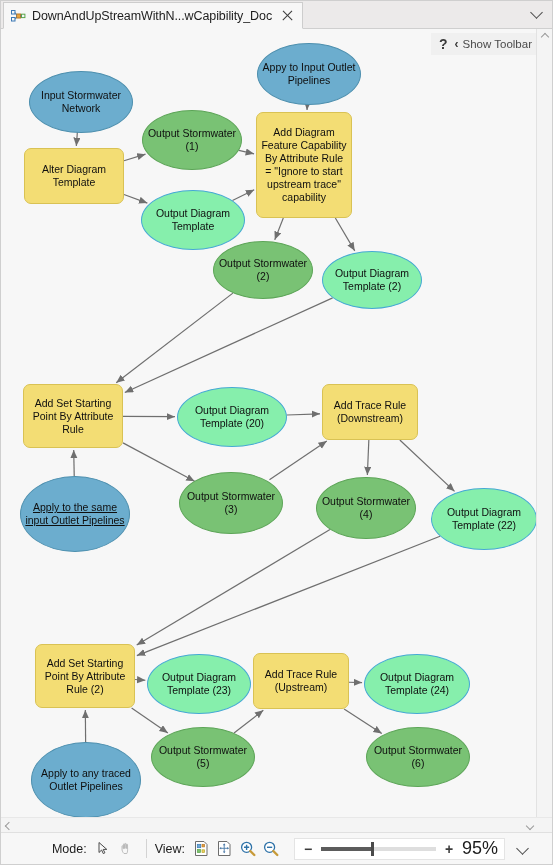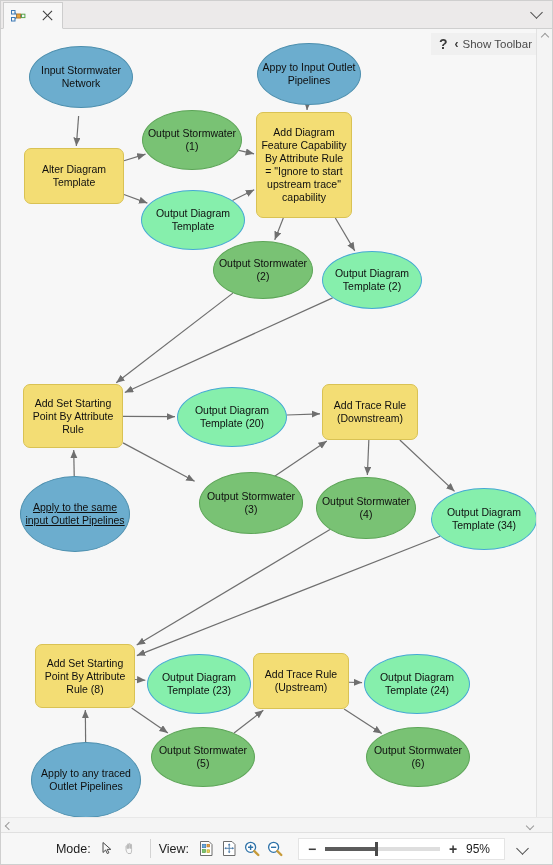--- a/index.html
+++ b/index.html
@@ -235,21 +235,21 @@
     height: 4px; width: 52px;
     background: #5c5c5c;
   }
   .zthumb {
     position: absolute;
     left: 50px; top: -5px;
     width: 3px; height: 14px;
     background: #4a4a4a;
   }
   .zvalue {
-    font-size: 12px;
+    font-size: 18px;
     color: #1c1c1c;
     margin-left: 6px;
     min-width: 32px;
   }
   .zchev {
     margin-left: 10px;
     width: 14px; height: 14px;
     display: flex; align-items: center; justify-content: center;
   }
 </style>
@@ -262,20 +262,21 @@
     <div class="tab">
       <span class="tab-icon">
         <svg width="16" height="16" viewBox="0 0 16 16">
           <rect x="1.5" y="2.5" width="3.5" height="3.5" fill="none" stroke="#3b78b5" stroke-width="1"></rect>
           <rect x="1.5" y="9.5" width="3.5" height="3.5" fill="none" stroke="#3b78b5" stroke-width="1"></rect>
           <rect x="6.5" y="6" width="4" height="4" fill="#e8a33d" stroke="#b9782a" stroke-width="1"></rect>
           <rect x="11.5" y="6.2" width="3.4" height="3.4" fill="none" stroke="#5aa64b" stroke-width="1"></rect>
           <path d="M5 4.3 L6.5 7.2 M5 11.2 L6.5 8.8 M10.5 8 L11.5 8" stroke="#3b78b5" stroke-width="0.9" fill="none"></path>
         </svg>
       </span>
+      <span class="tab-label">DownAndUpStreamWithN...wCapibility_Doc</span>
       <span class="tab-close"></span>
     </div>
     <div class="tabstrip-chevron">
       <span class="chev"></span>
     </div>
   </div>
 
   <div class="canvas-wrap">
     <div class="canvas" id="canvas">
       <svg class="edges" id="edge-layer">
@@ -307,21 +308,21 @@
             <line x1="124" y1="650.5087719298245" x2="134.38537691497277" y2="651.2375703098226" stroke="#6f6f6f" stroke-width="1.2" marker-end="url(#arrow)"></line>
             <line x1="120.61728395061728" y1="679" x2="156.89447478401152" y2="703.9021394703807" stroke="#6f6f6f" stroke-width="1.2" marker-end="url(#arrow)"></line>
             <line x1="74.63462344732507" y1="713.0008385218068" x2="74.32692218798836" y2="680.9999075507892" stroke="#6f6f6f" stroke-width="1.2" marker-end="url(#arrow)"></line>
             <line x1="239.93255742402886" y1="653.4725718404698" x2="240.0008644910713" y2="653.4705628090861" stroke="#6f6f6f" stroke-width="1.2" marker-end="url(#arrow)"></line>
             <line x1="223.03760730705676" y1="703.9300188230989" x2="252.31429723971578" y2="681.2256470385878" stroke="#6f6f6f" stroke-width="1.2" marker-end="url(#arrow)"></line>
             <line x1="338" y1="653.2413793103449" x2="351.0559019811898" y2="653.5790319477894" stroke="#6f6f6f" stroke-width="1.2" marker-end="url(#arrow)"></line>
             <line x1="333.10526315789474" y1="680" x2="370.79174492974875" y2="704.4801078176146" stroke="#6f6f6f" stroke-width="1.2" marker-end="url(#arrow)"></line>
           </g>
       </svg>
       <div id="node-layer">
-          <div class="node ellipse-blue" style="left: 18px; top: 17px; width: 104px; height: 62px;">
+          <div class="node ellipse-blue" style="left: 18px; top: 42px; width: 104px; height: 62px;">
             <span>Input Stormwater Network</span>
           </div>
           <div class="node ellipse-blue" style="left: 246px; top: 14px; width: 104px; height: 62px;">
             <span>Appy to Input Outlet Pipelines</span>
           </div>
           <div class="node box-yellow" style="left: 13px; top: 119px; width: 100px; height: 56px;">
             <span>Alter Diagram Template</span>
           </div>
           <div class="node ellipse-green" style="left: 131px; top: 81px; width: 100px; height: 60px;">
             <span>Output Stormwater (1)</span>
@@ -343,31 +344,31 @@
           </div>
           <div class="node ellipse-sky" style="left: 166px; top: 358px; width: 110px; height: 60px;">
             <span>Output Diagram Template (20)</span>
           </div>
           <div class="node box-yellow" style="left: 311px; top: 355px; width: 96px; height: 56px;">
             <span>Add Trace Rule (Downstream)</span>
           </div>
           <div class="node ellipse-blue" style="left: 9px; top: 447px; width: 110px; height: 76px; text-decoration: underline;">
             <span>Apply to the same input Outlet Pipelines</span>
           </div>
-          <div class="node ellipse-green" style="left: 188px; top: 443px; width: 104px; height: 62px;">
+          <div class="node ellipse-green" style="left: 168px; top: 443px; width: 104px; height: 62px;">
             <span>Output Stormwater (3)</span>
           </div>
           <div class="node ellipse-green" style="left: 305px; top: 448px; width: 100px; height: 62px;">
             <span>Output Stormwater (4)</span>
           </div>
           <div class="node ellipse-sky" style="left: 420px; top: 459px; width: 106px; height: 62px;">
-            <span>Output Diagram Template (34)</span>
+            <span>Output Diagram Template (22)</span>
           </div>
           <div class="node box-yellow" style="left: 24px; top: 615px; width: 100px; height: 64px;">
-            <span>Add Set Starting Point By Attribute Rule (8)</span>
+            <span>Add Set Starting Point By Attribute Rule (2)</span>
           </div>
           <div class="node ellipse-sky" style="left: 136px; top: 625px; width: 104px; height: 60px;">
             <span>Output Diagram Template (23)</span>
           </div>
           <div class="node box-yellow" style="left: 242px; top: 624px; width: 96px; height: 56px;">
             <span>Add Trace Rule (Upstream)</span>
           </div>
           <div class="node ellipse-sky" style="left: 353px; top: 625px; width: 106px; height: 60px;">
             <span>Output Diagram Template (24)</span>
           </div>

